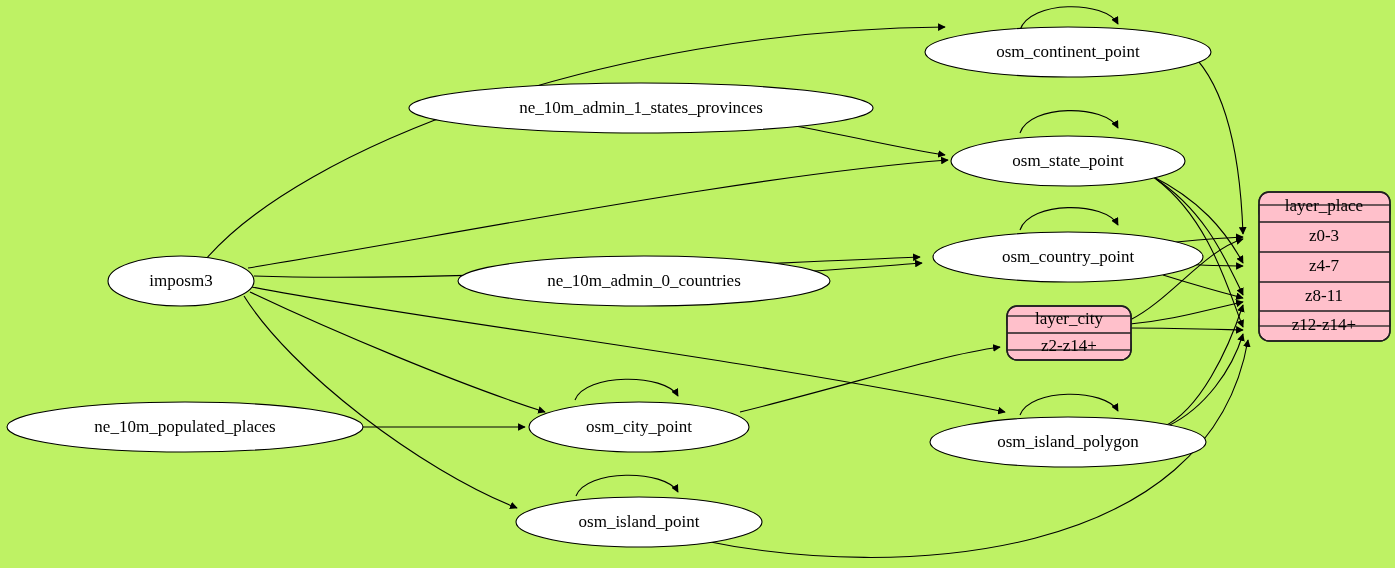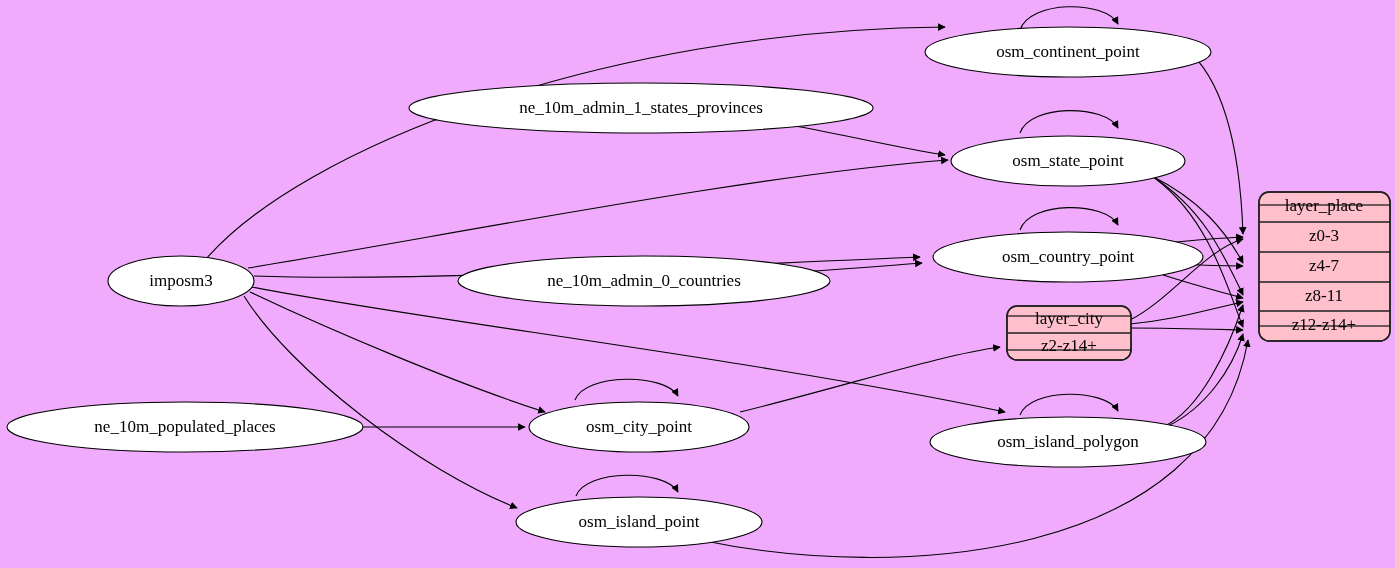--- a/index.html
+++ b/index.html
@@ -4,21 +4,21 @@
 <style>
   html, body {
     margin: 0;
     padding: 0;
     background: #ffffff;
   }
   #graph-canvas {
     position: relative;
     width: 1395px;
     height: 568px;
-    background: #f0abfc;
+    background: #bef264;
     font-family: "Liberation Serif", "DejaVu Serif", serif;
     overflow: hidden;
   }
   svg.graph-svg {
     position: absolute;
     top: 0;
     left: 0;
     width: 1395px;
     height: 568px;
   }

